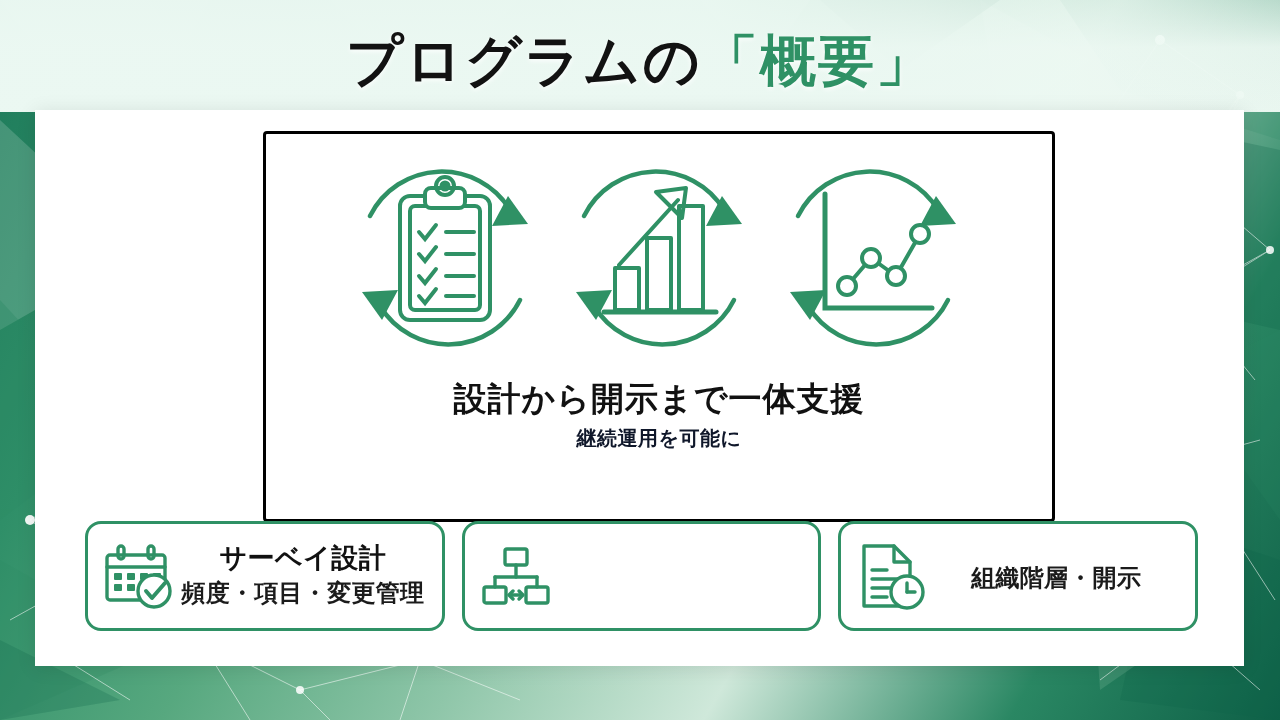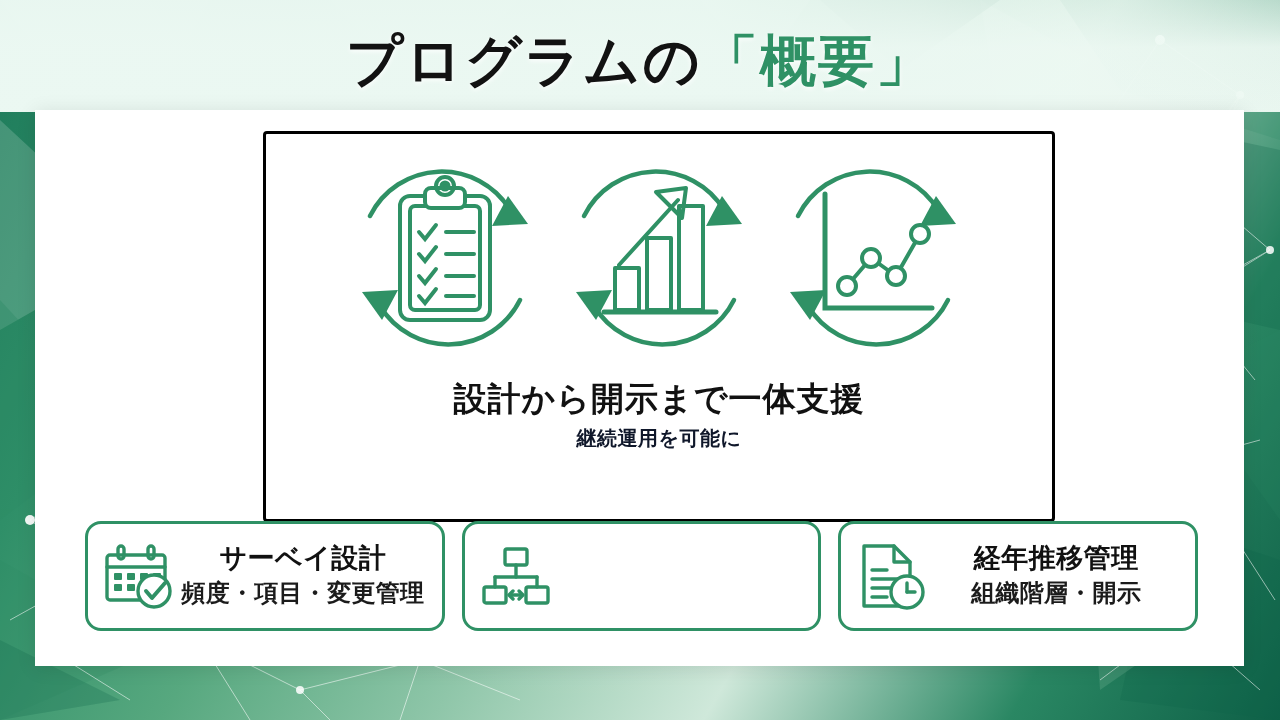--- a/index.html
+++ b/index.html
@@ -413,20 +413,19 @@
               <line x1="17" y1="58" x2="32" y2="58"></line>
             </g>
             <circle cx="52" cy="53" r="16" fill="#ffffff" stroke="#2f9165" stroke-width="3.4"></circle>
             <g stroke="#2f9165" stroke-width="3.4" stroke-linecap="round" fill="none">
               <line x1="52" y1="44" x2="52" y2="53"></line>
               <line x1="52" y1="53" x2="60" y2="53"></line>
             </g>
           </svg>
         </span>
         <span class="card-text">
-          <span class="card-title">経年推移管理</span>
           <span class="card-sub" style="display:block">組織階層・開示</span>
         </span>
       </div>
 
     </div>
   </div>
 </div>
 
 </body></html>

